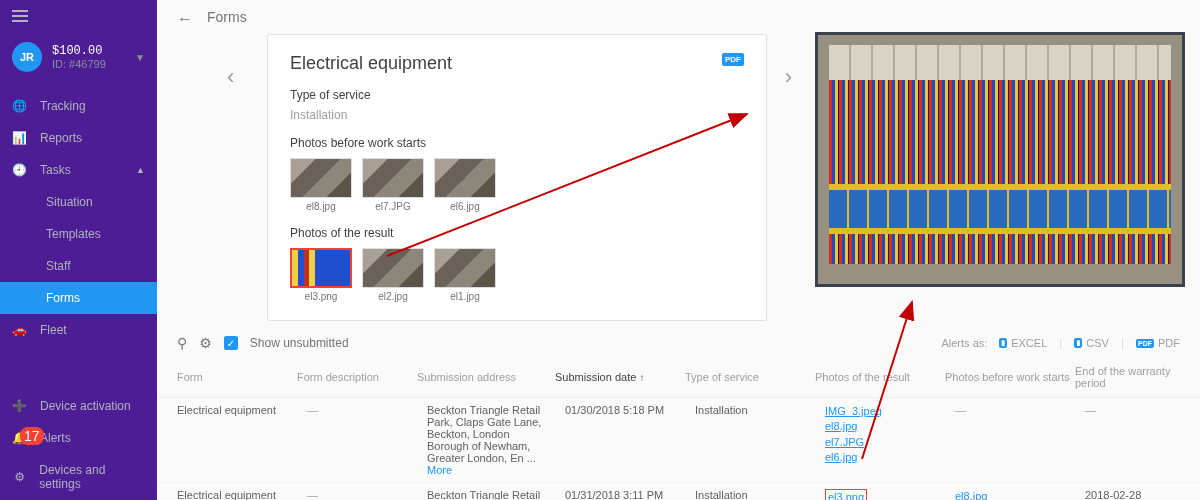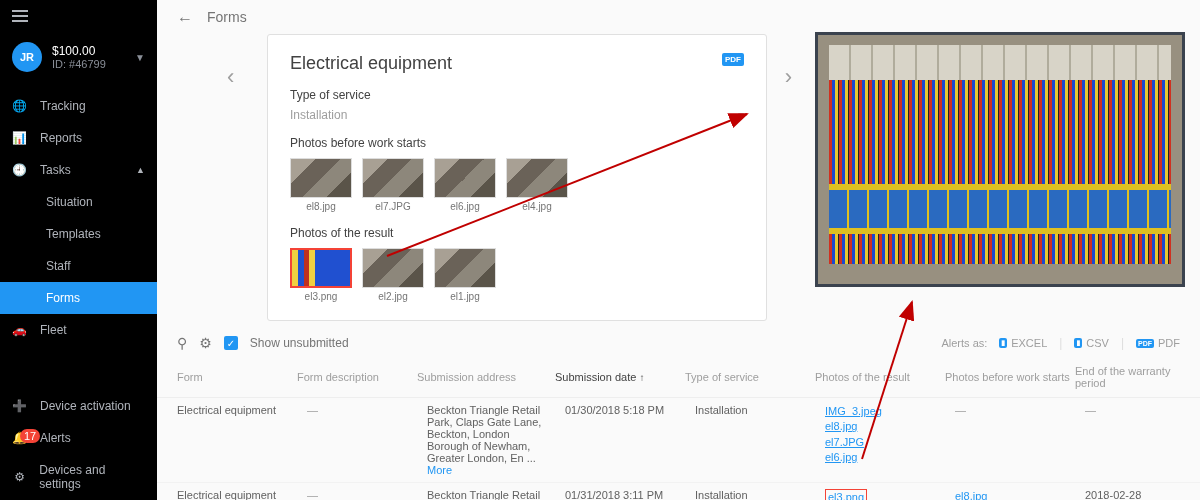--- a/index.html
+++ b/index.html
@@ -1,35 +1,35 @@
 <!DOCTYPE html>
 <html><head>
   <meta charset="utf-8">
   <style>
     * { margin: 0; padding: 0; box-sizing: border-box; }
     body { font-family: Arial, sans-serif; font-size: 12px; color: #333; background: #fff; width: 1200px; height: 500px; overflow: hidden; position: relative; }
     
-    .sidebar { position: absolute; left: 0; top: 0; width: 157px; height: 500px; background: #000000; color: #b0b4bb; }
+    .sidebar { position: absolute; left: 0; top: 0; width: 157px; height: 500px; background: #4c1d95; color: #b0b4bb; }
     .hamburger { padding: 10px 12px; }
     .hamburger-icon { display: flex; flex-direction: column; gap: 3px; width: 16px; }
     .hamburger-icon span { height: 2px; background: #b0b4bb; }
     .user-block { display: flex; align-items: center; padding: 10px 12px; gap: 10px; }
     .avatar { width: 30px; height: 30px; border-radius: 50%; background: #2196f3; color: #fff; display: flex; align-items: center; justify-content: center; font-size: 11px; font-weight: bold; }
     .user-info { flex: 1; }
-    .user-balance { color: #fff; font-size: 12px; }
+    .user-balance { color: #fff; font-size: 12px; font-family: Liberation Mono, monospace; }
     .user-id { color: #8a8f98; font-size: 11px; }
     .user-caret { font-size: 10px; color: #8a8f98; }
     .nav { margin-top: 8px; }
     .nav-item { display: flex; align-items: center; padding: 9px 12px; gap: 12px; font-size: 12px; cursor: pointer; }
     .nav-item.sub { padding-left: 46px; font-size: 12px; }
     .nav-item.active { background: #2196f3; color: #fff; }
     .nav-item .nav-icon { width: 16px; display: flex; justify-content: center; }
     .nav-caret { margin-left: auto; font-size: 9px; }
     .nav-bottom { position: absolute; bottom: 0; width: 100%; }
-    .badge { position: absolute; left: 20px; background: #f44336; color: #fff; border-radius: 8px; font-size: 11px; padding: 1px 4px; margin-top: -4px; }
+    .badge { position: absolute; left: 20px; background: #f44336; color: #fff; border-radius: 8px; font-size: 14px; padding: 1px 4px; margin-top: -4px; }
     
     .main { position: absolute; left: 157px; top: 0; right: 0; height: 500px; background: #fafafa; }
     .topbar { display: flex; align-items: center; padding: 8px 20px; color: #757575; gap: 14px; }
     .back-arrow { font-size: 16px; cursor: pointer; }
     .page-title { font-size: 14px; }
     
     .content-area { position: relative; padding: 0 50px; }
     .nav-chev { position: absolute; top: 30px; font-size: 22px; color: #9e9e9e; cursor: pointer; }
     .nav-chev.left { left: 70px; }
     .nav-chev.right { right: 408px; }
@@ -162,24 +162,20 @@
             <div class="thumb-img"></div>
             <div class="thumb-label">el8.jpg</div>
           </div>
         <div class="thumb">
             <div class="thumb-img"></div>
             <div class="thumb-label">el7.JPG</div>
           </div>
         <div class="thumb">
             <div class="thumb-img"></div>
             <div class="thumb-label">el6.jpg</div>
-          </div>
-        <div class="thumb">
-            <div class="thumb-img"></div>
-            <div class="thumb-label">el4.jpg</div>
           </div>
       </div>
       <div class="form-section-label">Photos of the result</div>
       <div class="thumbs">
         <div class="thumb">
             <div class="thumb-img wires selected"></div>
             <div class="thumb-label">el3.png</div>
           </div>
         <div class="thumb">
             <div class="thumb-img"></div>

